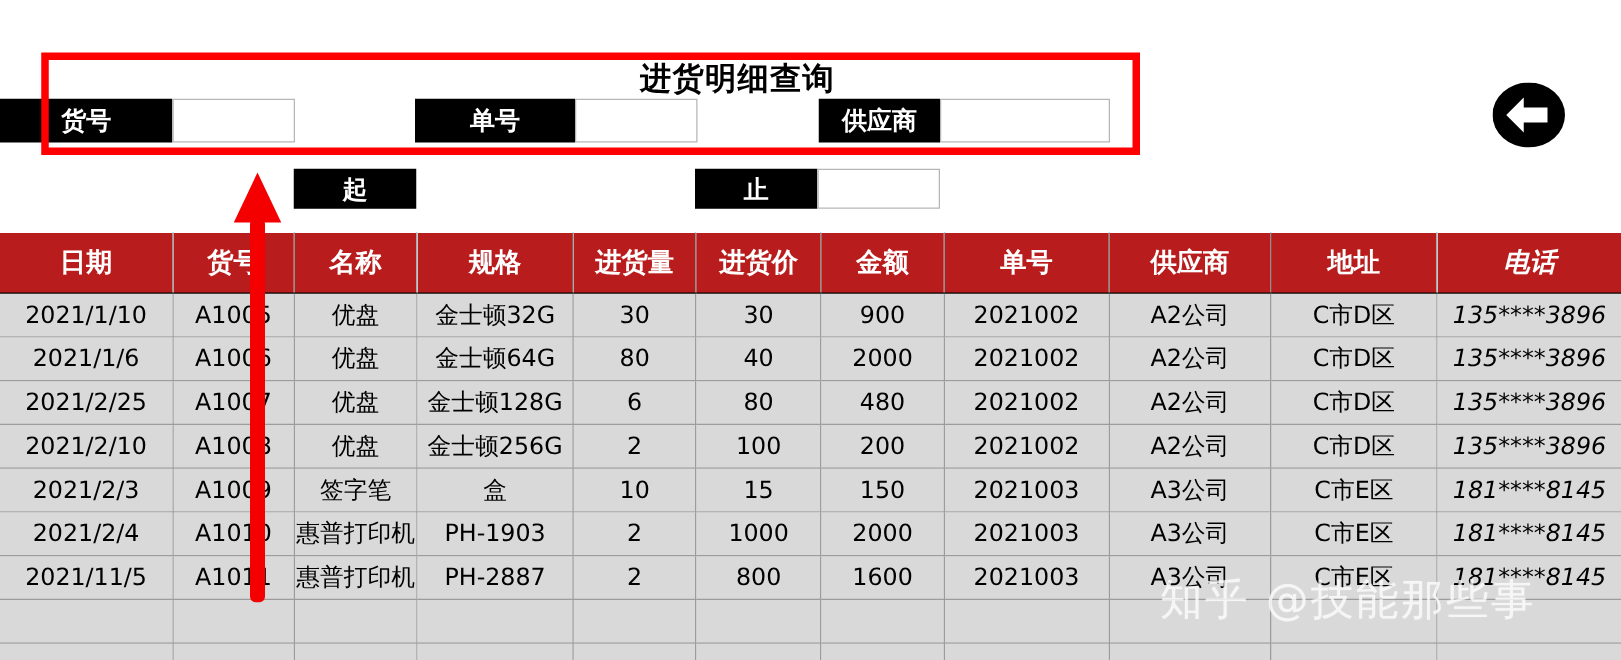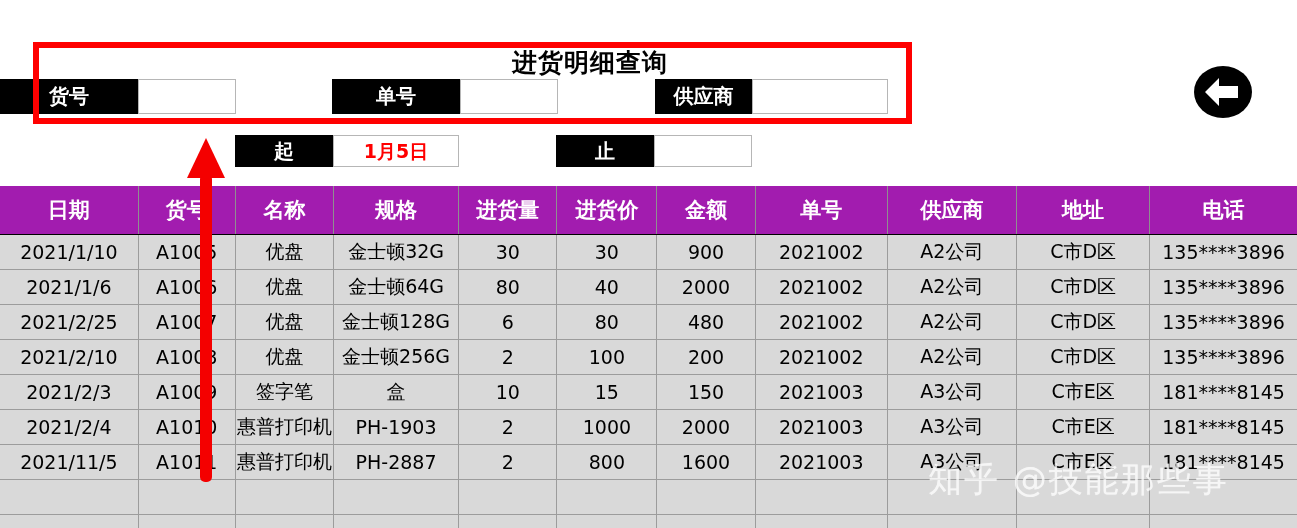--- a/index.html
+++ b/index.html
@@ -138,21 +138,21 @@
     left: 0;
     top: 186px;
     width: 1297px;
   }
   table.grid {
     border-collapse: collapse;
     width: 1297px;
     table-layout: fixed;
   }
   table.grid th {
-    background: #a21caf;
+    background: #b91c1c;
     color: #ffffff;
     font-size: 21px;
     font-weight: bold;
     height: 46px;
     text-align: center;
     border-right: 1px solid #8f8f8f;
     border-bottom: 1px solid #000000;
     overflow: hidden;
     white-space: nowrap;
   }
@@ -161,21 +161,21 @@
     color: #000000;
     font-size: 19px;
     height: 32px;
     text-align: center;
     border-right: 1px solid #9c9c9c;
     border-bottom: 1px solid #9c9c9c;
     overflow: hidden;
     white-space: nowrap;
   }
   table.grid tr td:last-child,
-  table.grid tr th:last-child { border-right: none; }
+  table.grid tr th:last-child { border-right: none; font-style: italic; }
 
   
   col.c0 { width: 138px; }
   col.c1 { width: 97px;  }
   col.c2 { width: 98px;  }
   col.c3 { width: 125px; }
   col.c4 { width: 98px;  }
   col.c5 { width: 100px; }
   col.c6 { width: 98px;  }
   col.c7 { width: 132px; }
@@ -224,21 +224,20 @@
   <div class="inp" id="inp-danhao"></div>
 
   <div class="lbl" id="lbl-gongys">供应商</div>
   <div class="inp" id="inp-gongys"></div>
 </div>
 
 <div class="red-box"></div>
 
 <div class="filter-row2">
   <div class="lbl2" id="lbl-qi">起</div>
-  <div class="inp2" id="inp-qi">1月5日</div>
 
   <div class="lbl2" id="lbl-zhi">止</div>
   <div class="inp2" id="inp-zhi"></div>
 </div>
 
 <div class="back-btn">
   <svg width="58" height="52" viewBox="0 0 58 52">
     <ellipse cx="29" cy="26" rx="29" ry="26" fill="#000000"></ellipse>
     <path d="M 44 20 L 25 20 L 25 12 L 11 26 L 25 40 L 25 32 L 44 32 Z" fill="#ffffff"></path>
   </svg>

